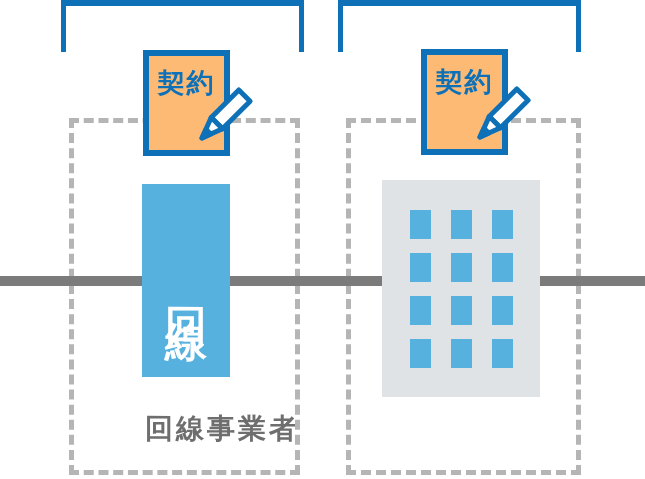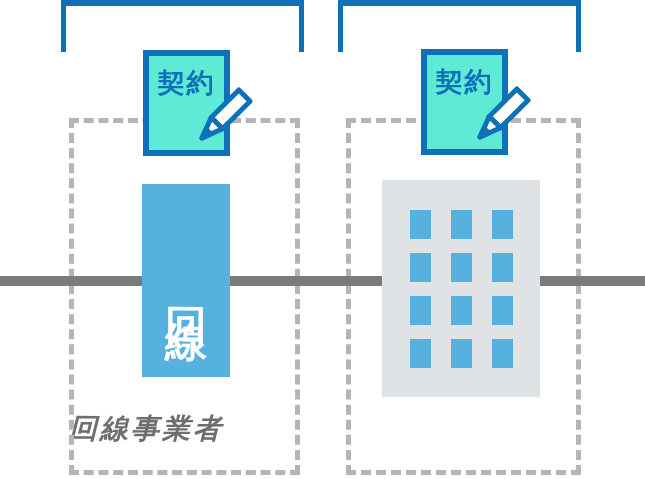--- a/index.html
+++ b/index.html
@@ -46,37 +46,37 @@
   .building{
     position:absolute;left:382px;top:180px;width:158px;height:217px;
     background:var(--building-gray);z-index:3;box-sizing:border-box;
     display:grid;grid-template-columns:repeat(3,21px);grid-auto-rows:29px;
     column-gap:20px;row-gap:14px;padding:30px 27px;
     justify-content:center;align-content:start;
   }
   .window{background:var(--light-blue);}
   .doc{
     position:absolute;width:87px;height:106px;box-sizing:border-box;
-    background:#5eead4;border:6px solid var(--primary-blue);z-index:4;
+    background:#fdba74;border:6px solid var(--primary-blue);z-index:4;
   }
   .doc-left{left:143px;top:50px;}
   .doc-right{left:421px;top:49px;}
   .doc-label{
     margin-top:14px;text-align:center;color:var(--primary-blue);
     font-weight:bold;font-size:27px;letter-spacing:2px;line-height:1;
   }
   .pencil{position:absolute;width:64px;height:64px;z-index:5;}
   .pencil-left{left:196px;top:81px;}
   .pencil-right{left:474px;top:80px;}
   .pencil polygon{stroke:var(--primary-blue);stroke-width:5;stroke-linejoin:round;}
   .pencil .pencil-body,.pencil .pencil-tip{fill:#ffffff;}
   .pencil .pencil-point{fill:var(--primary-blue);}
   .section-label{
-    position:absolute;top:410px;text-align:left;
-    color:var(--label-gray);font-weight:bold;font-size:28px;letter-spacing:3px;font-style:italic;
+    position:absolute;top:410px;text-align:right;
+    color:var(--label-gray);font-weight:bold;font-size:28px;letter-spacing:3px;
   }
   .section-label-left{left:69px;width:231px;}
   .section-label-right{left:346px;width:235px;}
 </style>
 </head>
 <body>
 
 <div id="stage">
 
   <div class="bracket bracket-left"></div>

